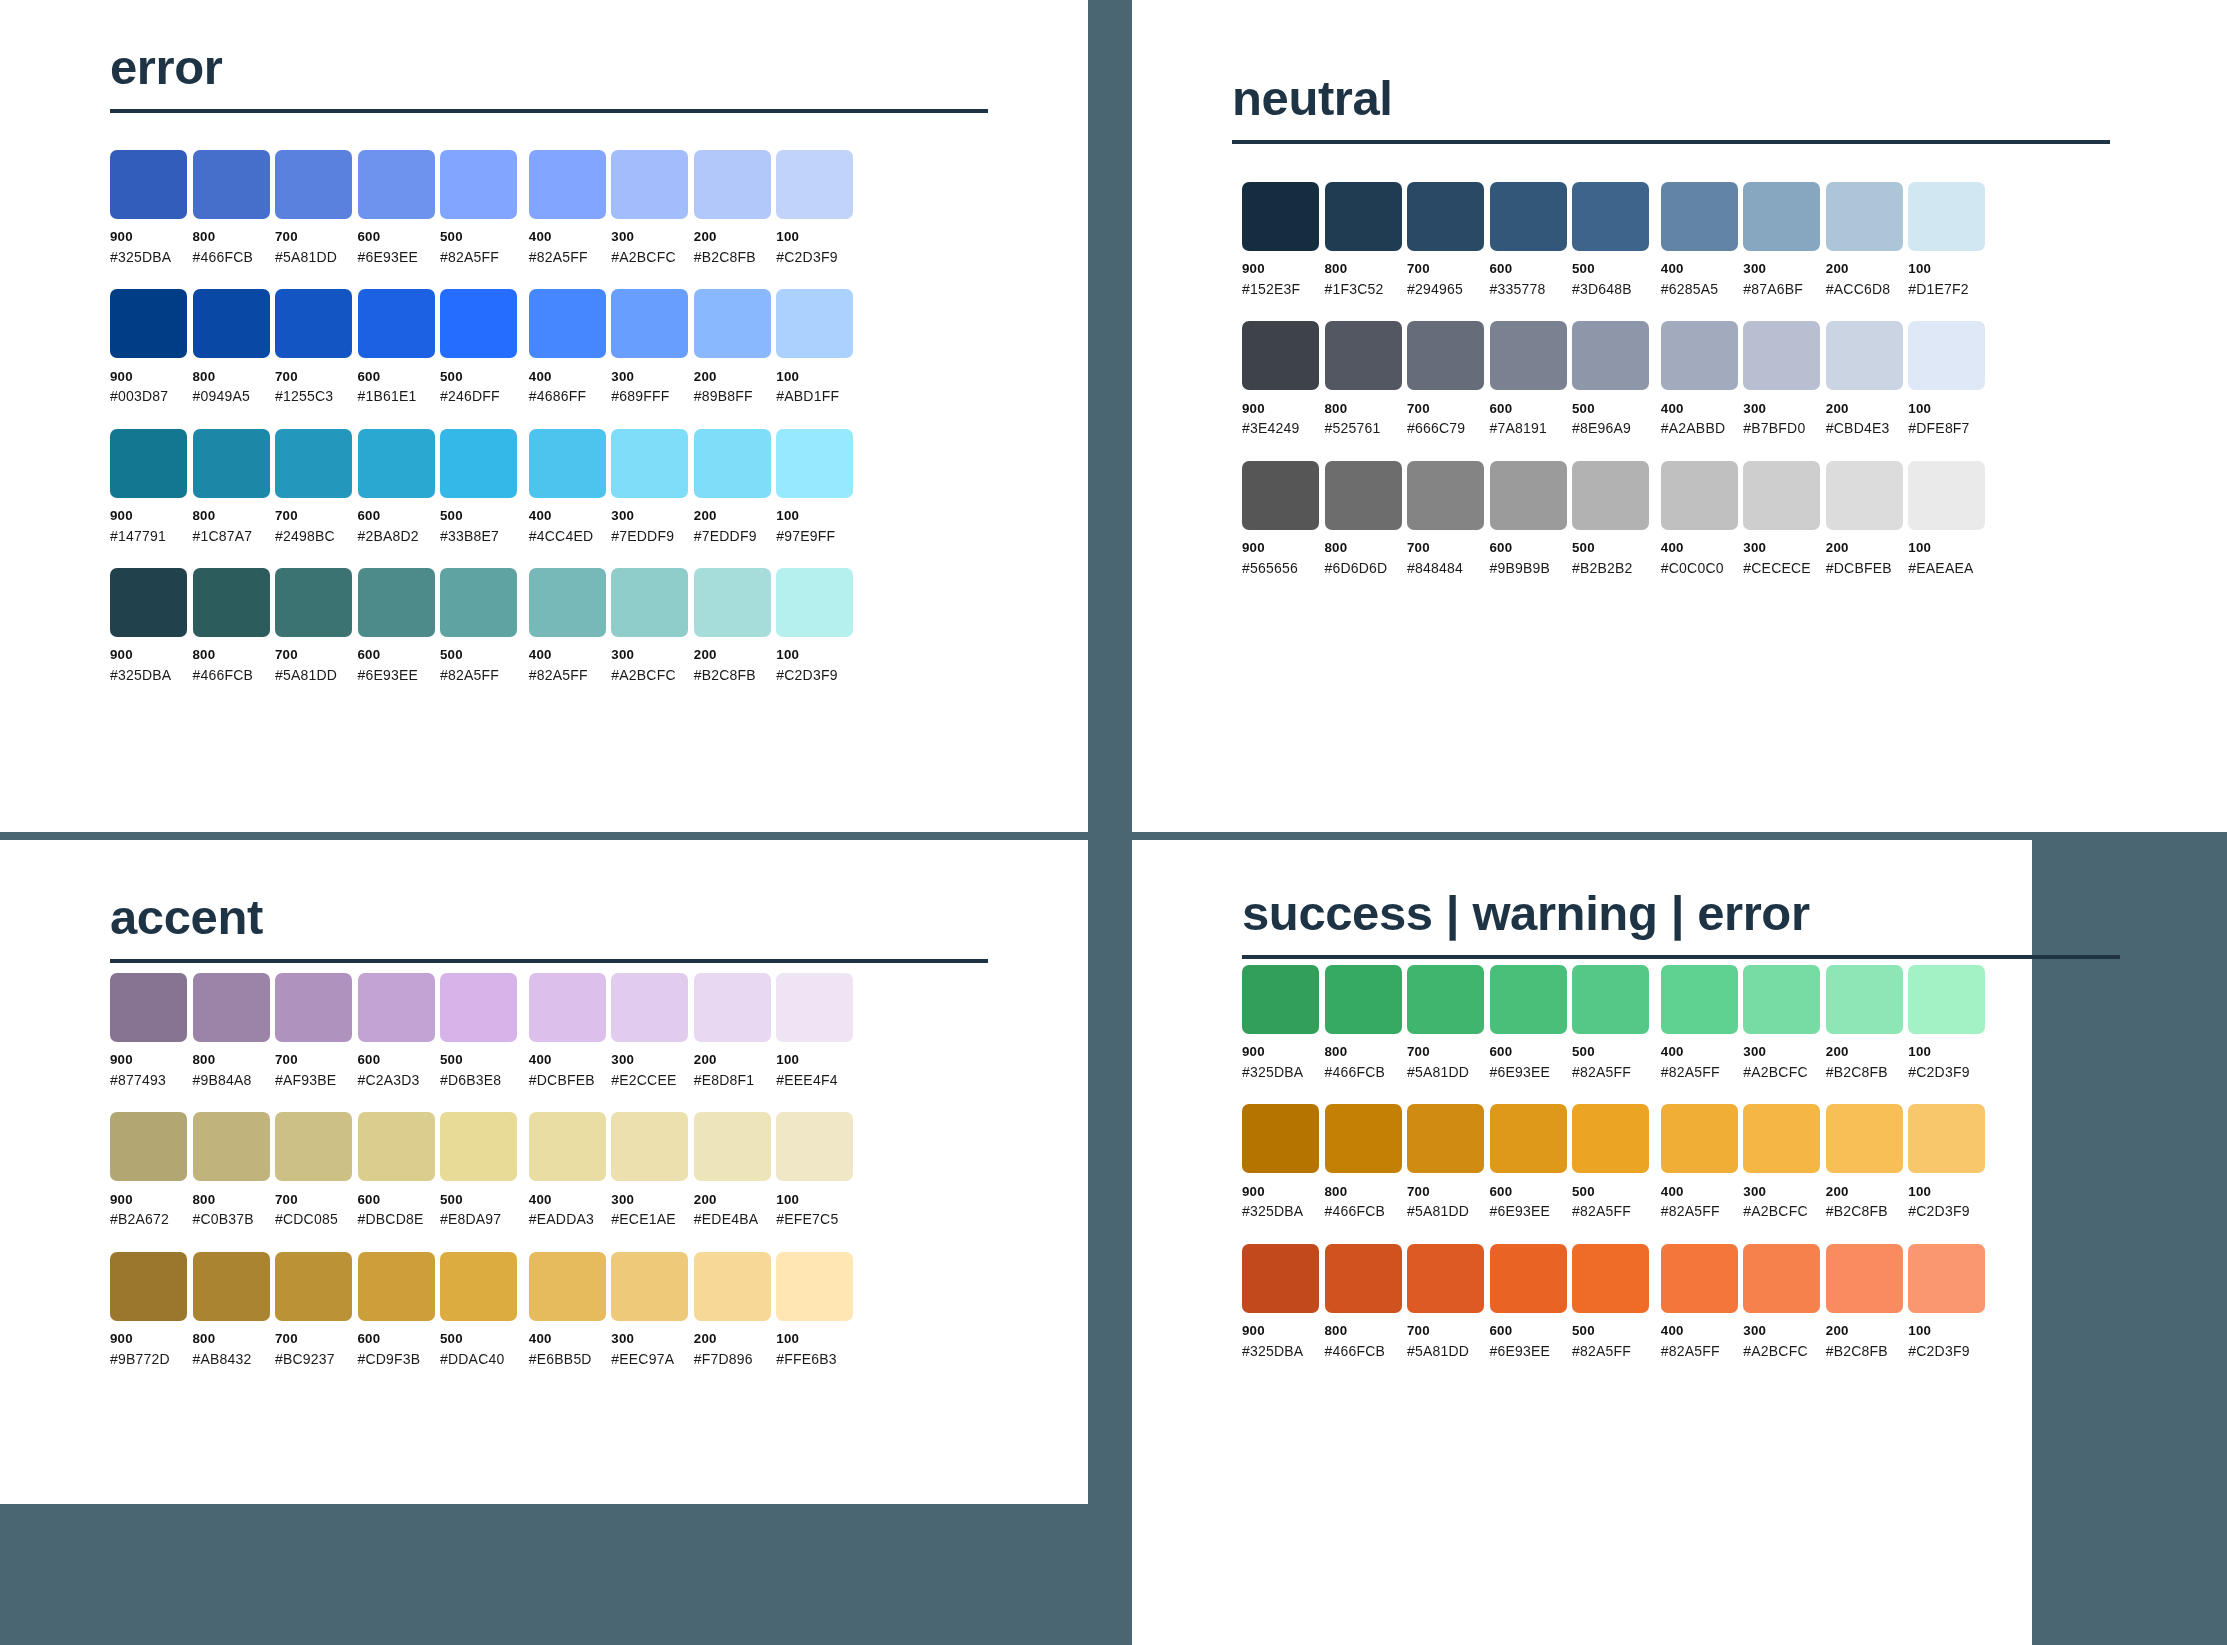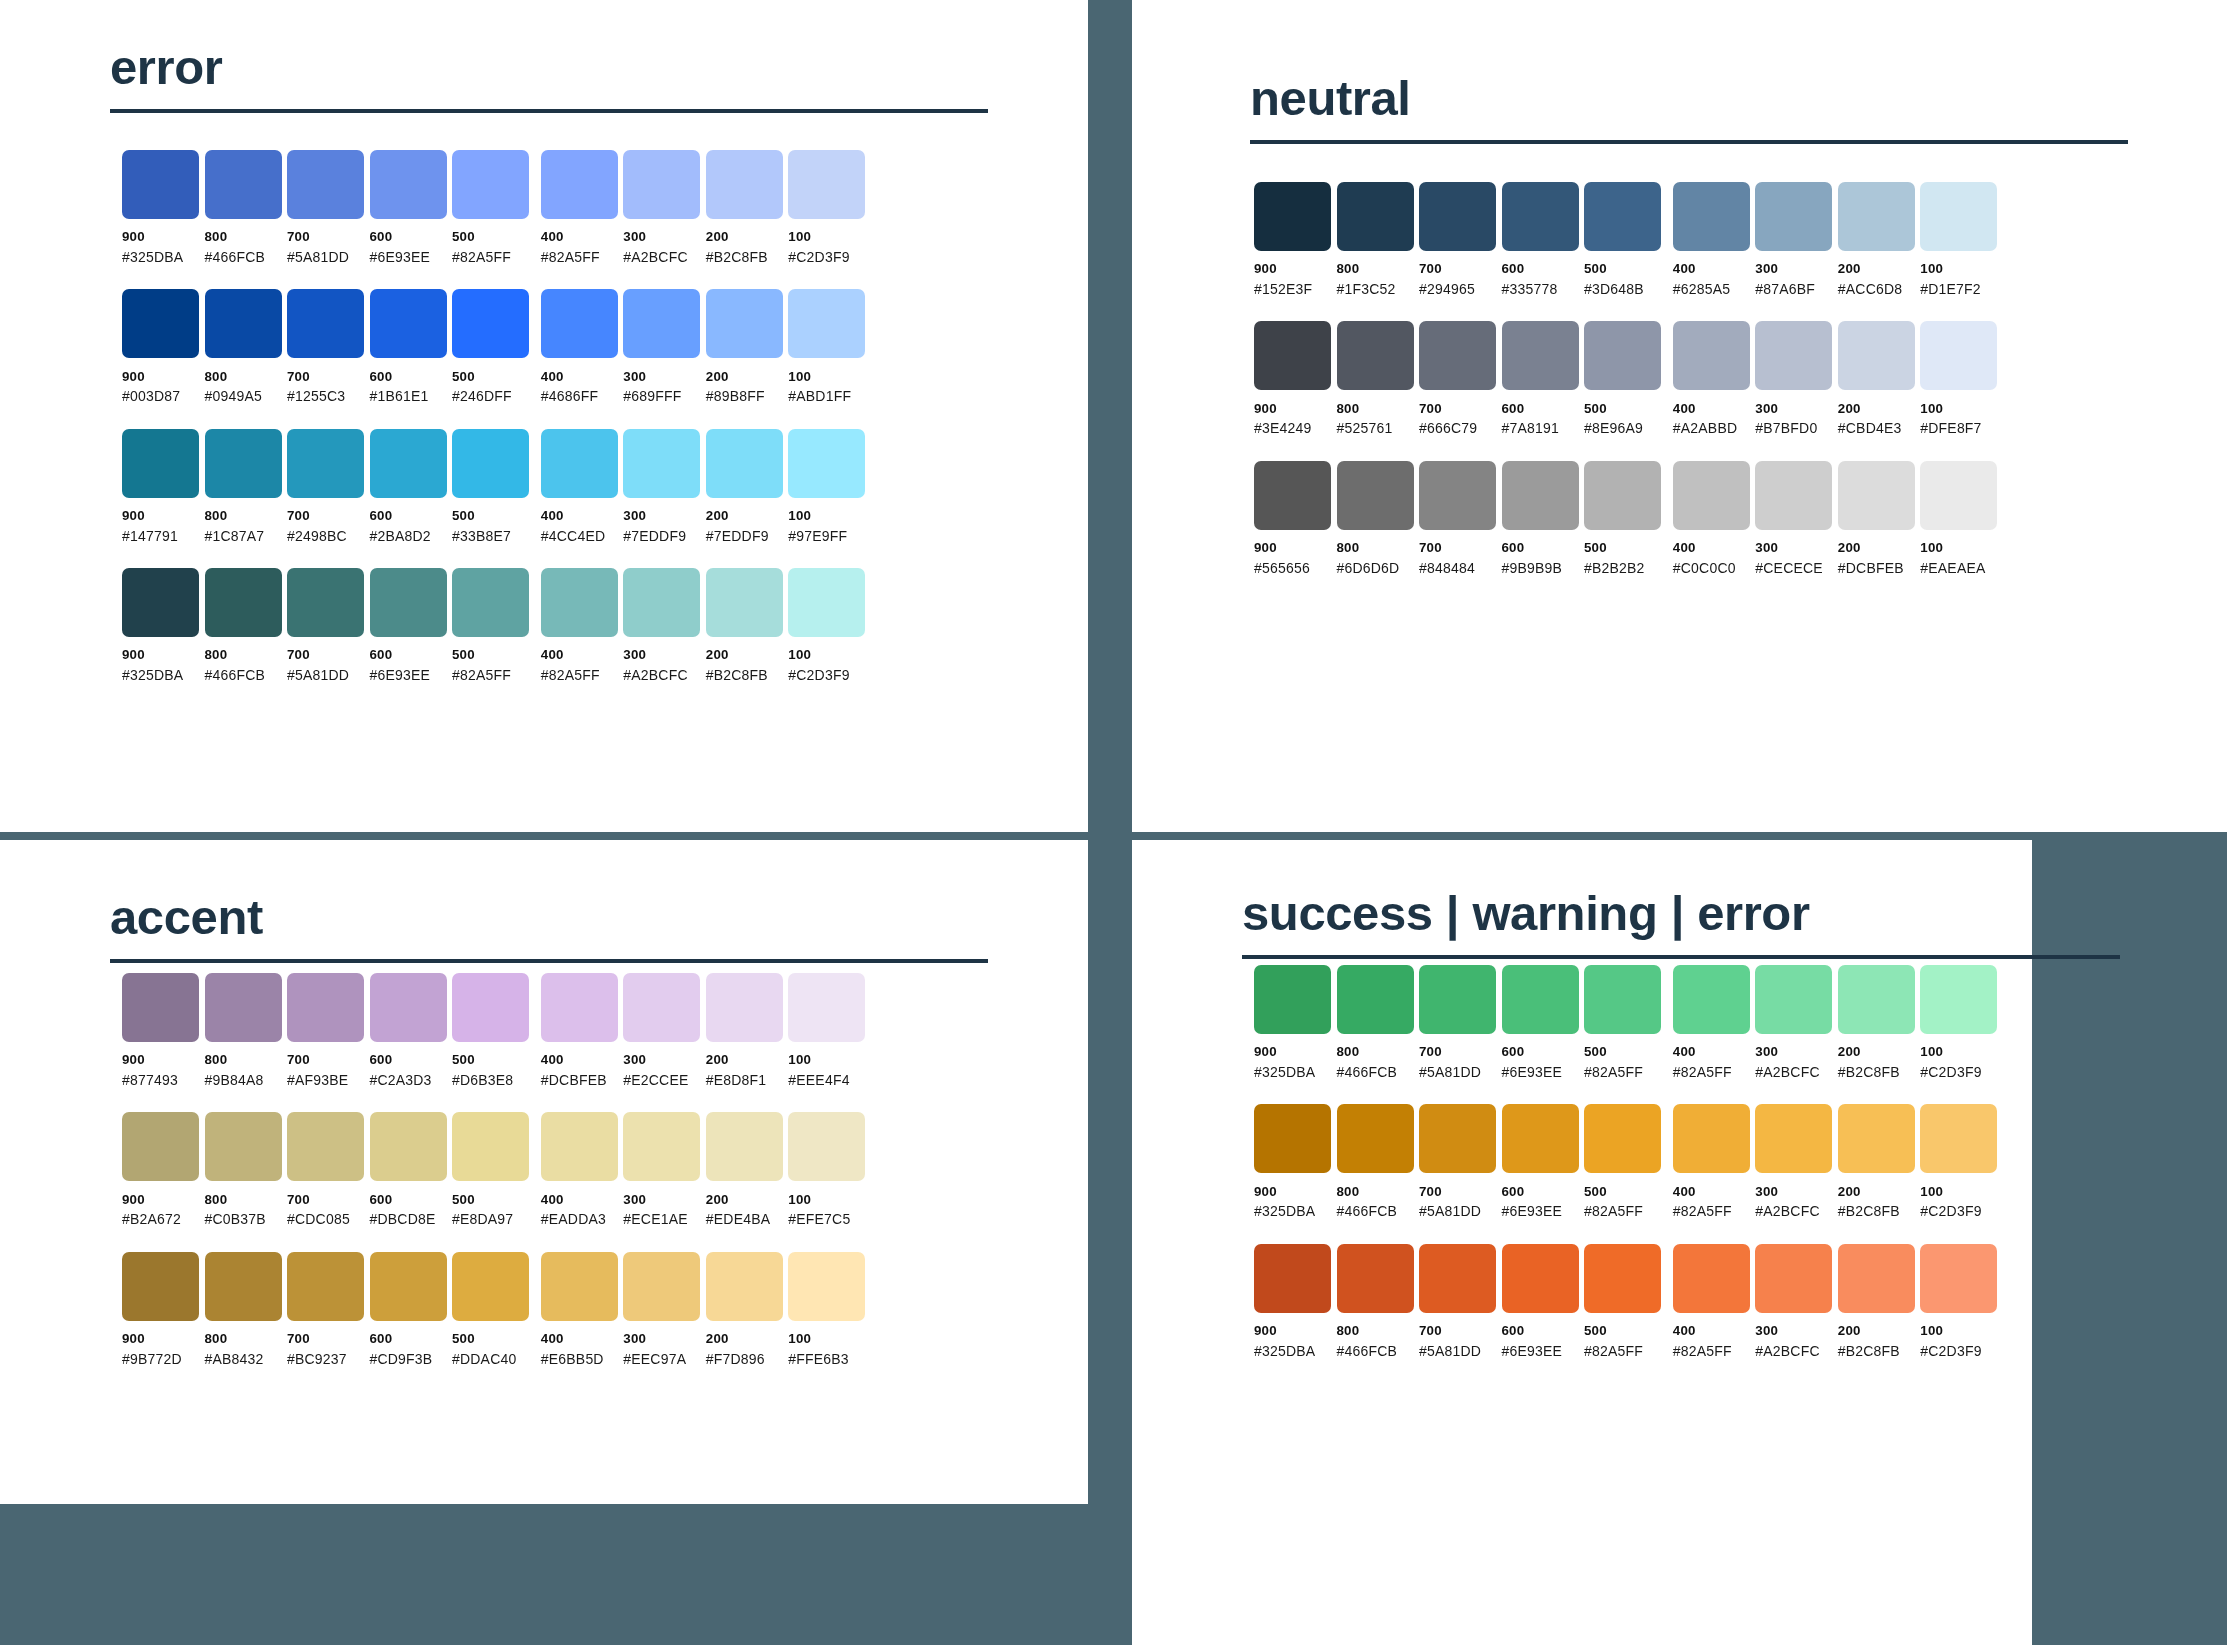--- a/index.html
+++ b/index.html
@@ -44,40 +44,39 @@
 
   .title-rule {
     height: 3.9px;
     background: #1E3445;
     margin-top: 17px;
   }
 
   .header-block { position: absolute; }
 
   #panel-brand   .header-block { left: 110px; top: 43px;  width: 878px; }
-  #panel-neutral .header-block { left: 118px; top: 74px;  width: 878px; }
+  #panel-neutral .header-block { left: 100px; top: 74px;  width: 878px; }
   #panel-accent  .header-block { left: 110px; top: 53px;  width: 878px; }
   #panel-status  .header-block { left: 110px; top: 49px;  width: 878px; }
 
   .ramp-stack { position: absolute; }
 
   #panel-brand   .ramp-stack { left: 110px; top: 150px; }
   #panel-neutral .ramp-stack { left: 110px; top: 182px; }
   #panel-accent  .ramp-stack { left: 110px; top: 976px; }
   #panel-status  .ramp-stack { left: 110px; top: 970px; }
 
   
   #panel-accent  .ramp-stack { top: 133px; }
   #panel-status  .ramp-stack { top: 125px; }
 
   .ramp-row {
     display: flex;
     gap: 5.5px;
     margin-bottom: 23.5px;
-    margin-left: 12px;
   }
 
   .swatch-cell {
     width: 77px;
     flex: 0 0 77px;
   }
 
   .swatch-chip {
     width: 77px;
     height: 69px;

